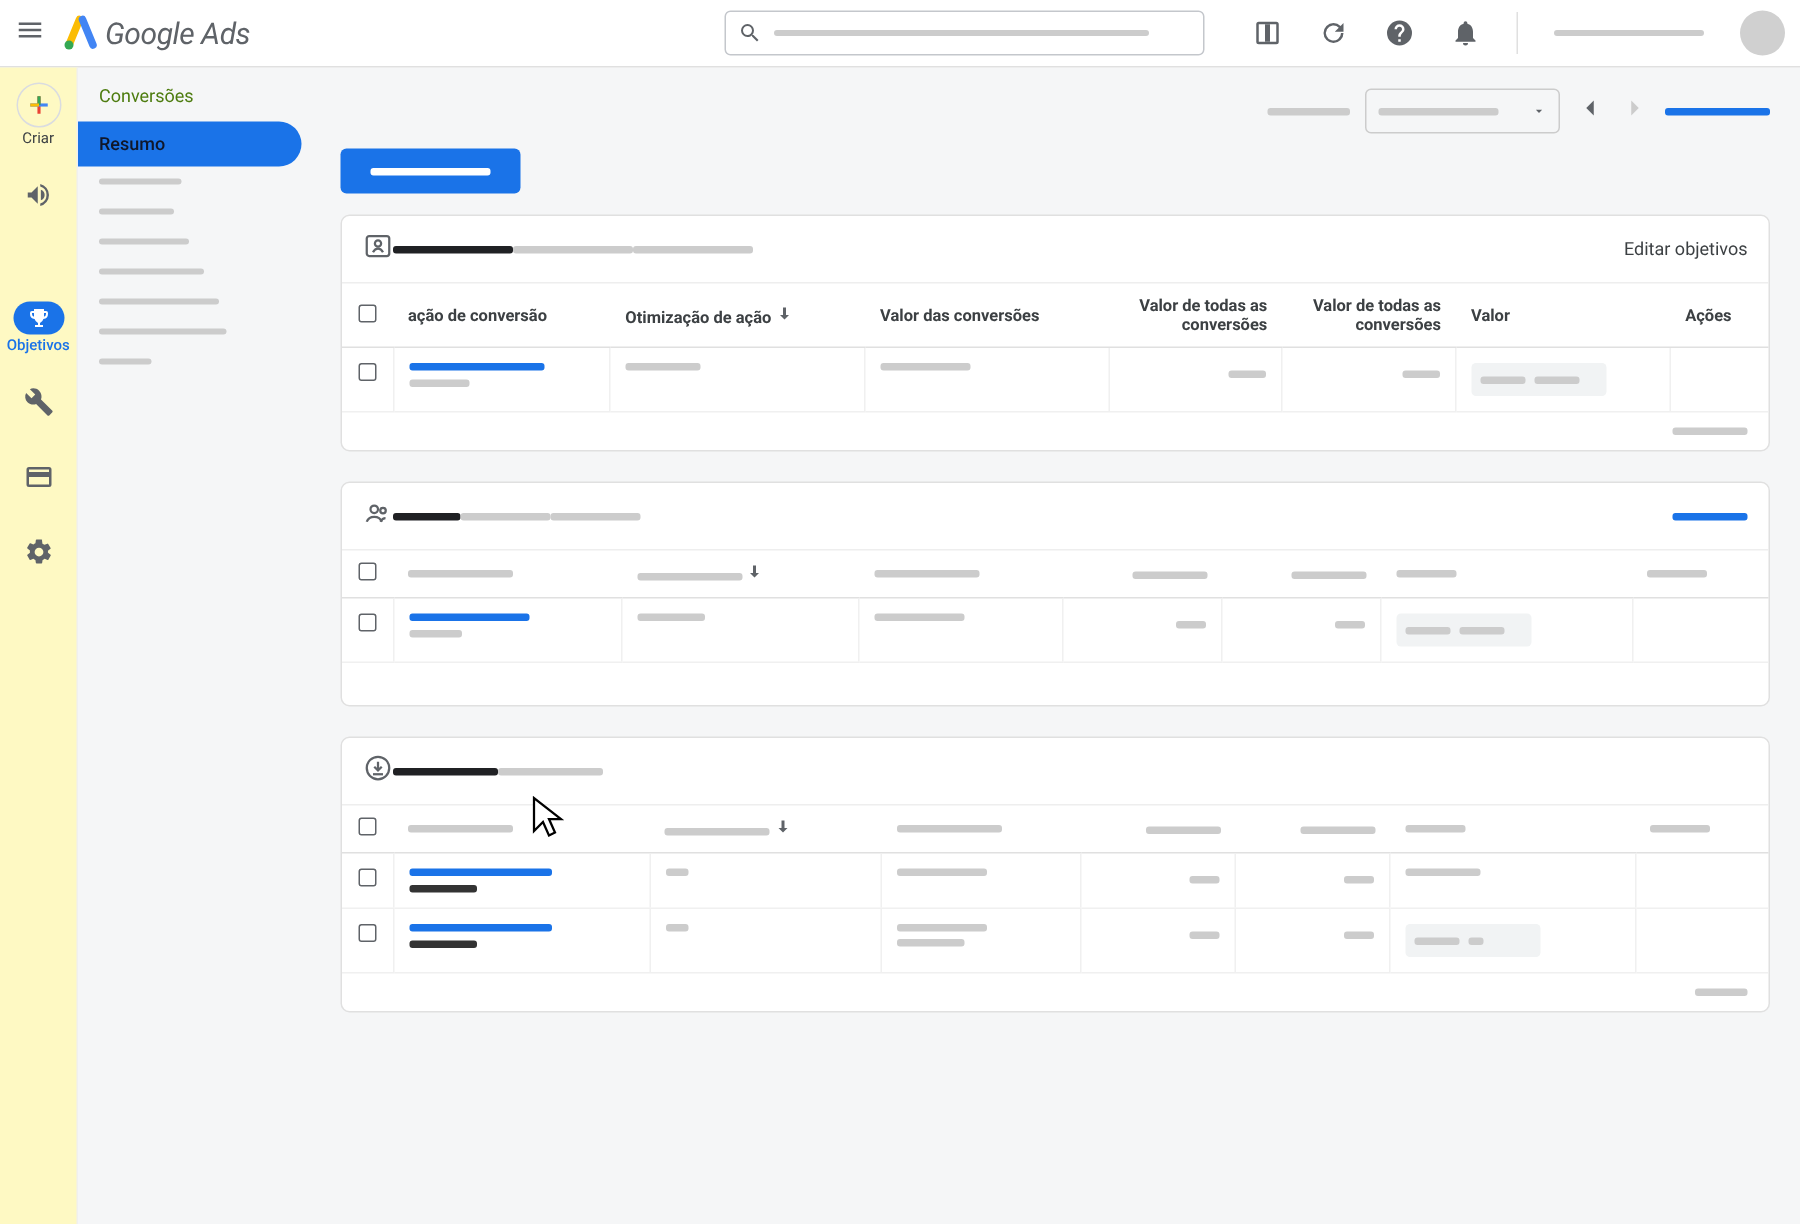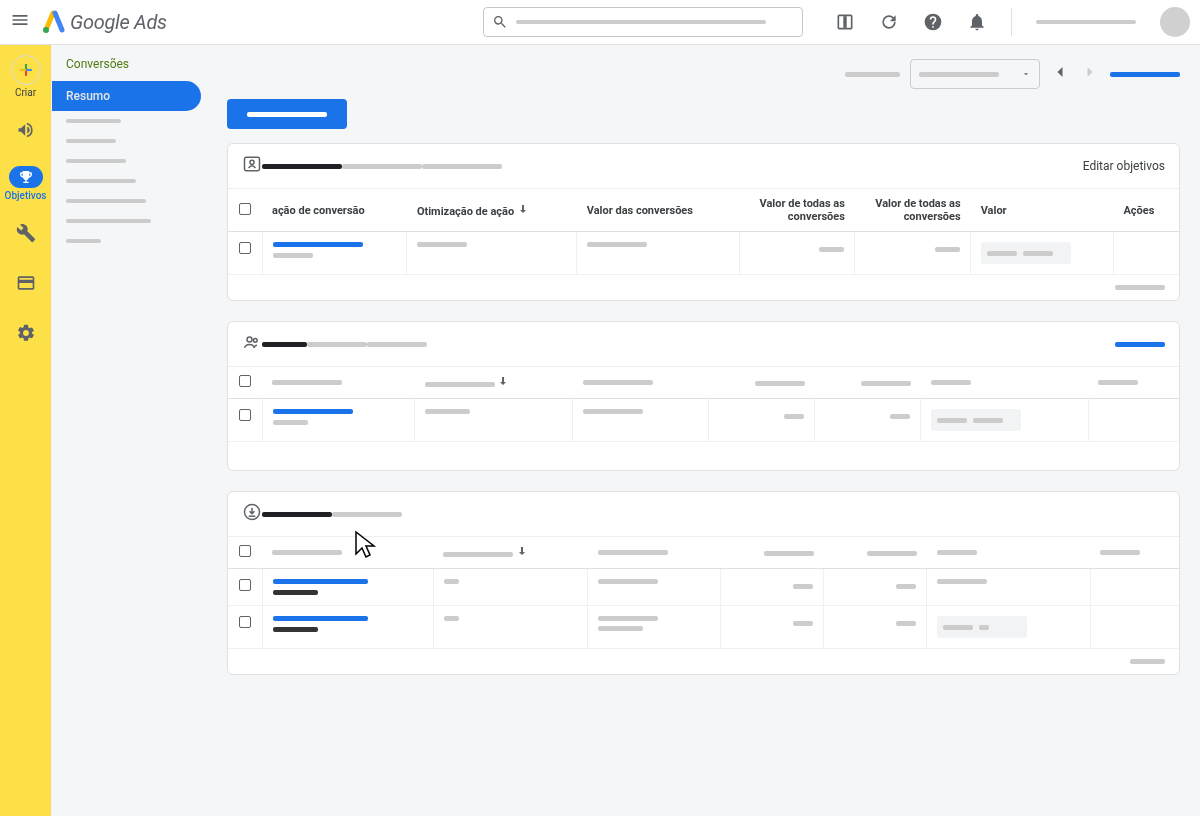--- a/index.html
+++ b/index.html
@@ -11,32 +11,32 @@
   .logo-text { font-size: 20px; color: #5f6368; font-weight: 400; letter-spacing: -0.3px; }
   .spacer { flex: 1; }
   .searchbar { width: 320px; height: 30px; border: 1px solid #c4c7cc; border-radius: 4px; display: flex; align-items: center; padding: 0 8px; color: #5f6368; gap: 8px; overflow: hidden; }
   .searchbar .ph { height: 4px; background: #ccc; border-radius: 2px; width: 250px; }
   .head-icons { display: flex; align-items: center; gap: 24px; margin-left: 20px; color: #5f6368; }
   .icon { width: 20px; height: 20px; display: inline-flex; align-items: center; justify-content: center; }
   .divider-v { width: 1px; height: 28px; background: #e0e0e0; }
   .acc { width: 100px; height: 4px; background: #ccc; border-radius: 2px; }
   .avatar { width: 30px; height: 30px; border-radius: 50%; background: #d0d0d0; }
   .body { display: flex; height: calc(100% - 45px); }
-  .rail { width: 52px; background: #fde047; display: flex; flex-direction: column; align-items: center; padding-top: 10px; gap: 18px; border-right: 1px solid #f0f0f0; }
+  .rail { width: 52px; background: #fef9c3; display: flex; flex-direction: column; align-items: center; padding-top: 10px; gap: 18px; border-right: 1px solid #f0f0f0; }
   .rail-item { display: flex; flex-direction: column; align-items: center; font-size: 10px; color: #3c4043; gap: 2px; cursor: pointer; }
   .rail-circle { width: 30px; height: 30px; border-radius: 50%; border: 1px solid #dadce0; display: flex; align-items: center; justify-content: center; color: #5f6368; }
-  .rail-active { display: flex; flex-direction: column; align-items: center; gap: 2px; }
+  .rail-active { display: flex; flex-direction: column; align-items: center; gap: 2px; margin-top: 35px; }
   .rail-active .pill { width: 34px; height: 22px; background: #1a73e8; border-radius: 12px; display: flex; align-items: center; justify-content: center; }
   .rail-active-label { font-size: 10px; color: #1a73e8; font-weight: 500; }
   .rail-icon-only { color: #5f6368; padding: 4px; }
   .side { width: 155px; padding-top: 12px; }
   .side-head { font-size: 12px; color: #4d7c0f; padding: 0 14px 10px; }
   .side-item { padding: 8px 14px; font-size: 12px; color: #5f6368; border-radius: 0 20px 20px 0; margin-right: 6px; display:flex; align-items:center; }
   .side-item .ph { height: 4px; background: #ccc; border-radius: 2px; width: 60px; }
-  .side-item.active { background: #1a73e8; color: #e5e5e5; font-weight: 500; }
+  .side-item.active { background: #1a73e8; color: #0f172a; font-weight: 500; }
   .content { flex: 1; padding: 14px 20px; overflow: auto; position: relative; }
   .toprow { display: flex; align-items: center; gap: 10px; margin-bottom: 10px; }
   .topph { height: 5px; background: #ccc; border-radius: 2px; }
   .date-pill { height: 30px; border: 1px solid #ccc; border-radius: 4px; width: 130px; display:flex; align-items:center; justify-content:space-between; padding:0 8px;}
   .chev { color: #9aa0a6; }
   .linkph { height: 5px; background: #1a73e8; border-radius: 2px; width: 70px; }
   .pill-btn { background: #1a73e8; height: 30px; border-radius: 4px; width: 120px; display:flex; align-items:center; justify-content:center; }
   .pill-btn .ph { height:5px; background:#fff; border-radius:2px; width:80px;}
   .card { background: #fff; border: 1px solid #e0e0e0; border-radius: 6px; margin-bottom: 20px; }
   .card-head { display: flex; align-items: center; padding: 10px 14px; border-bottom: 1px solid #eee; }

